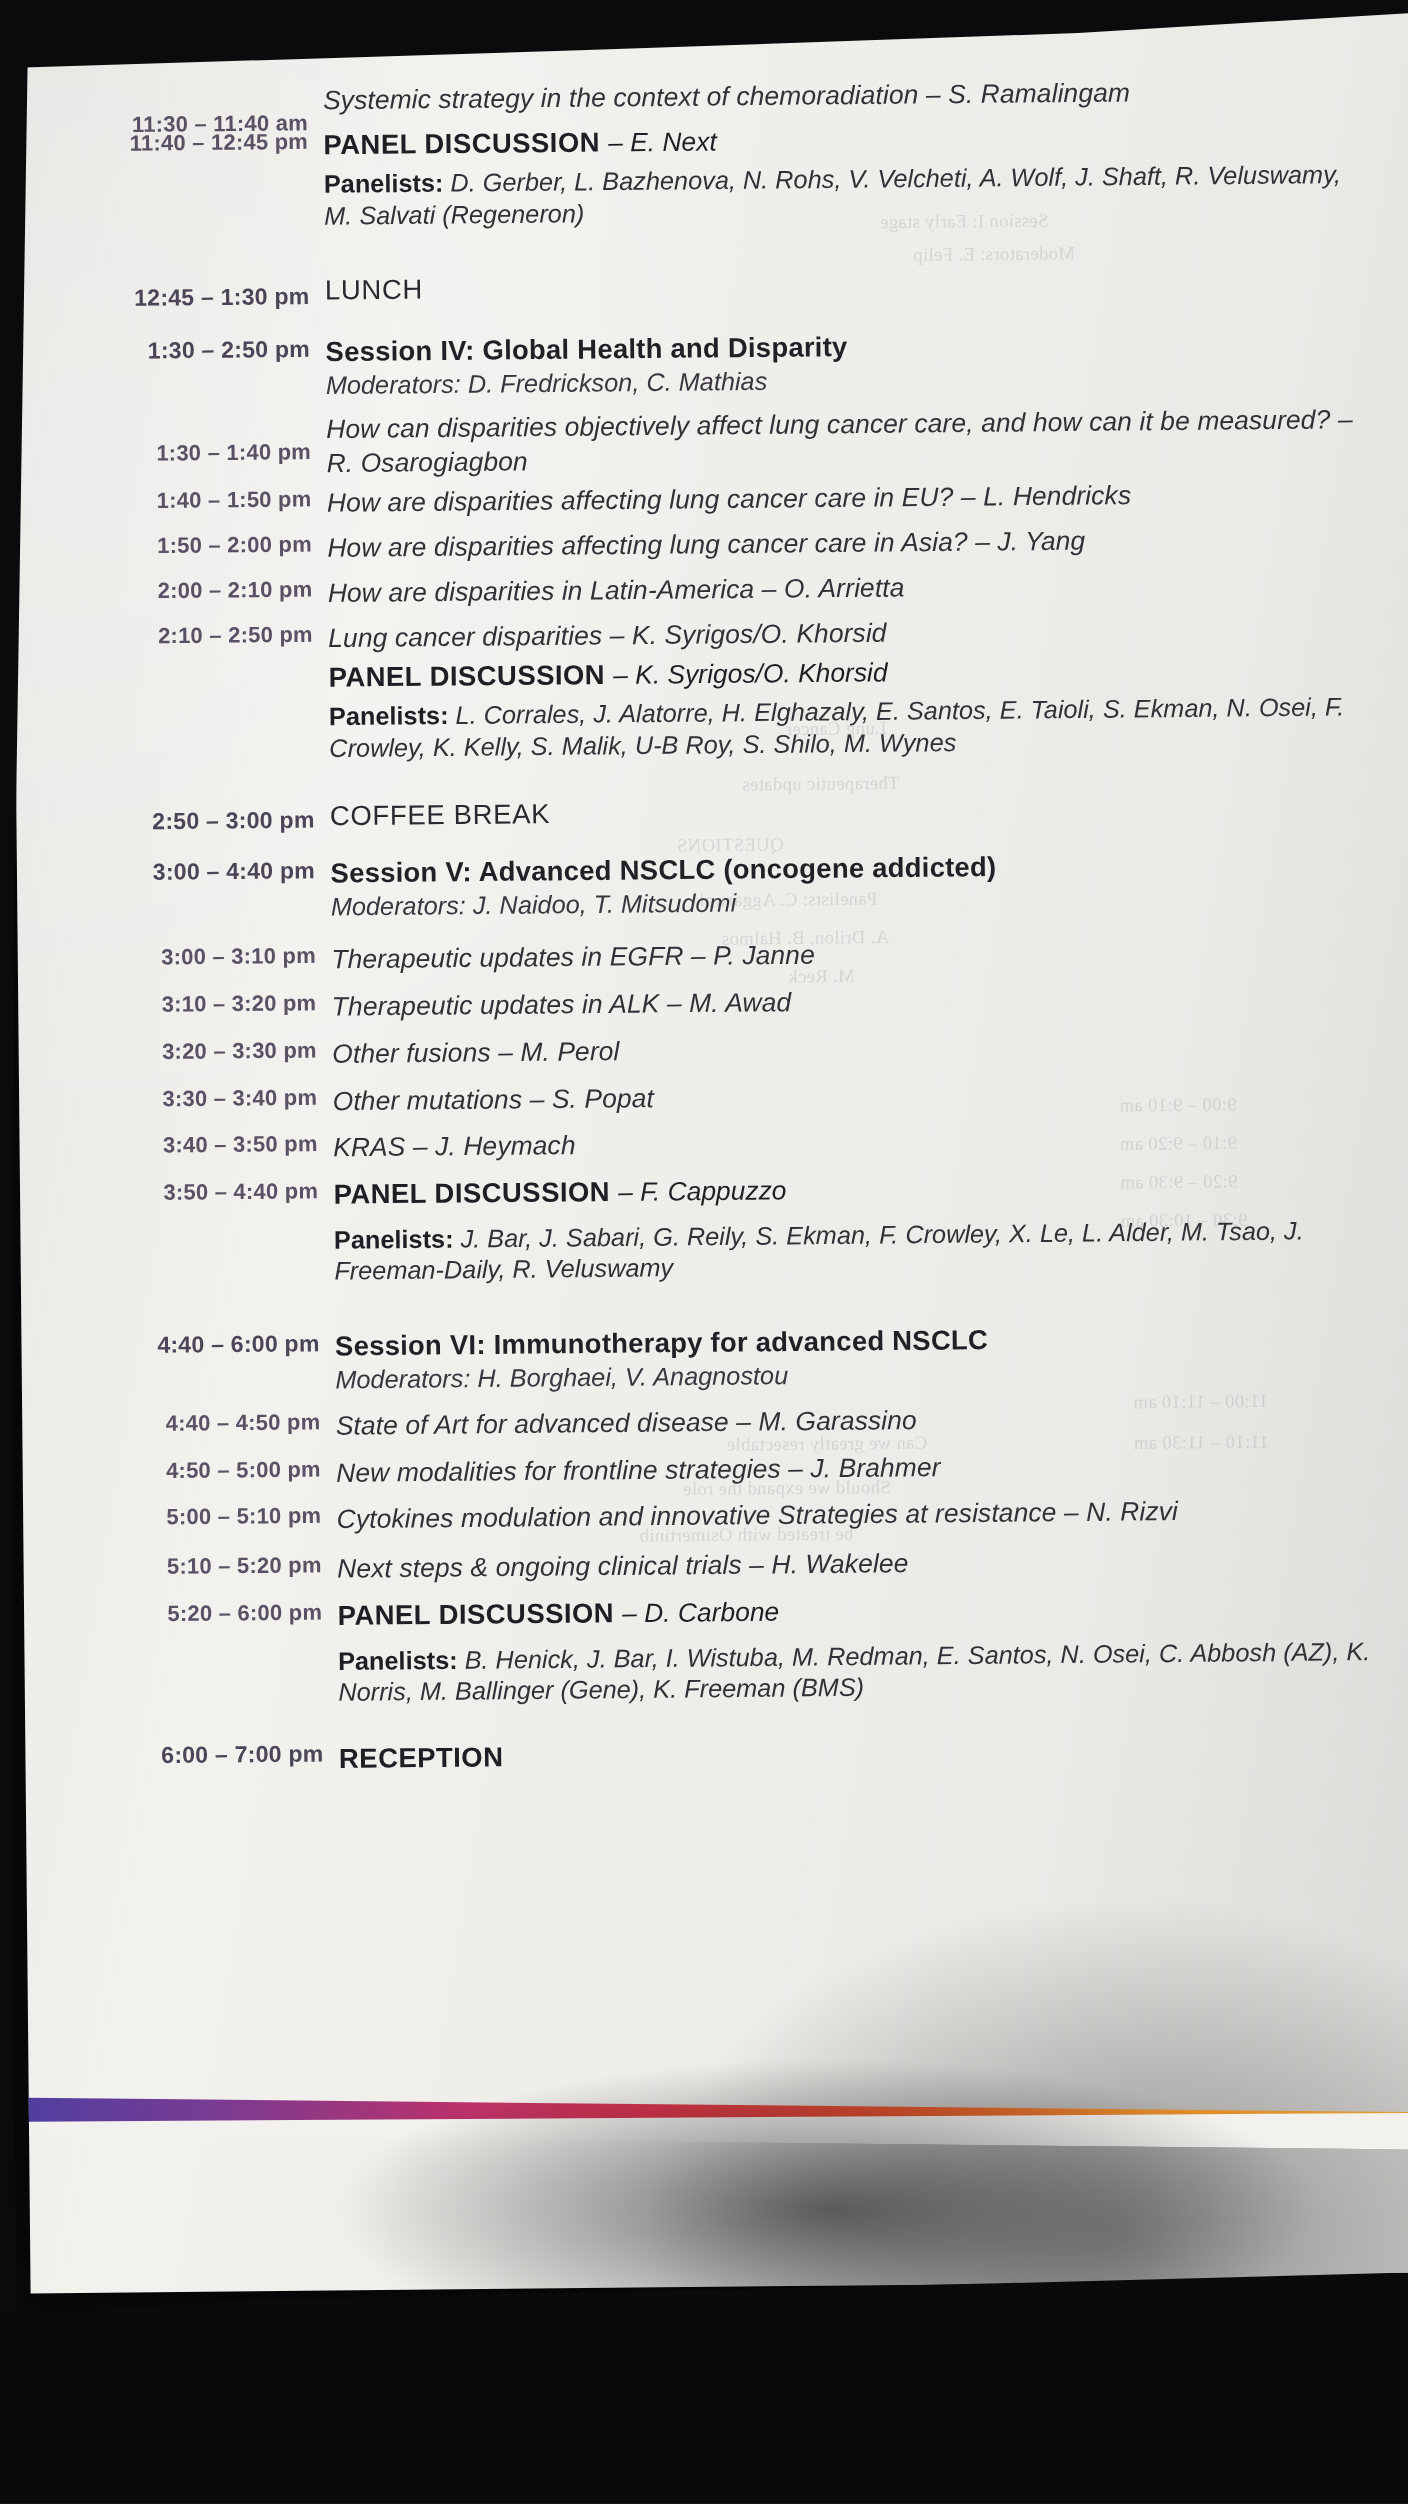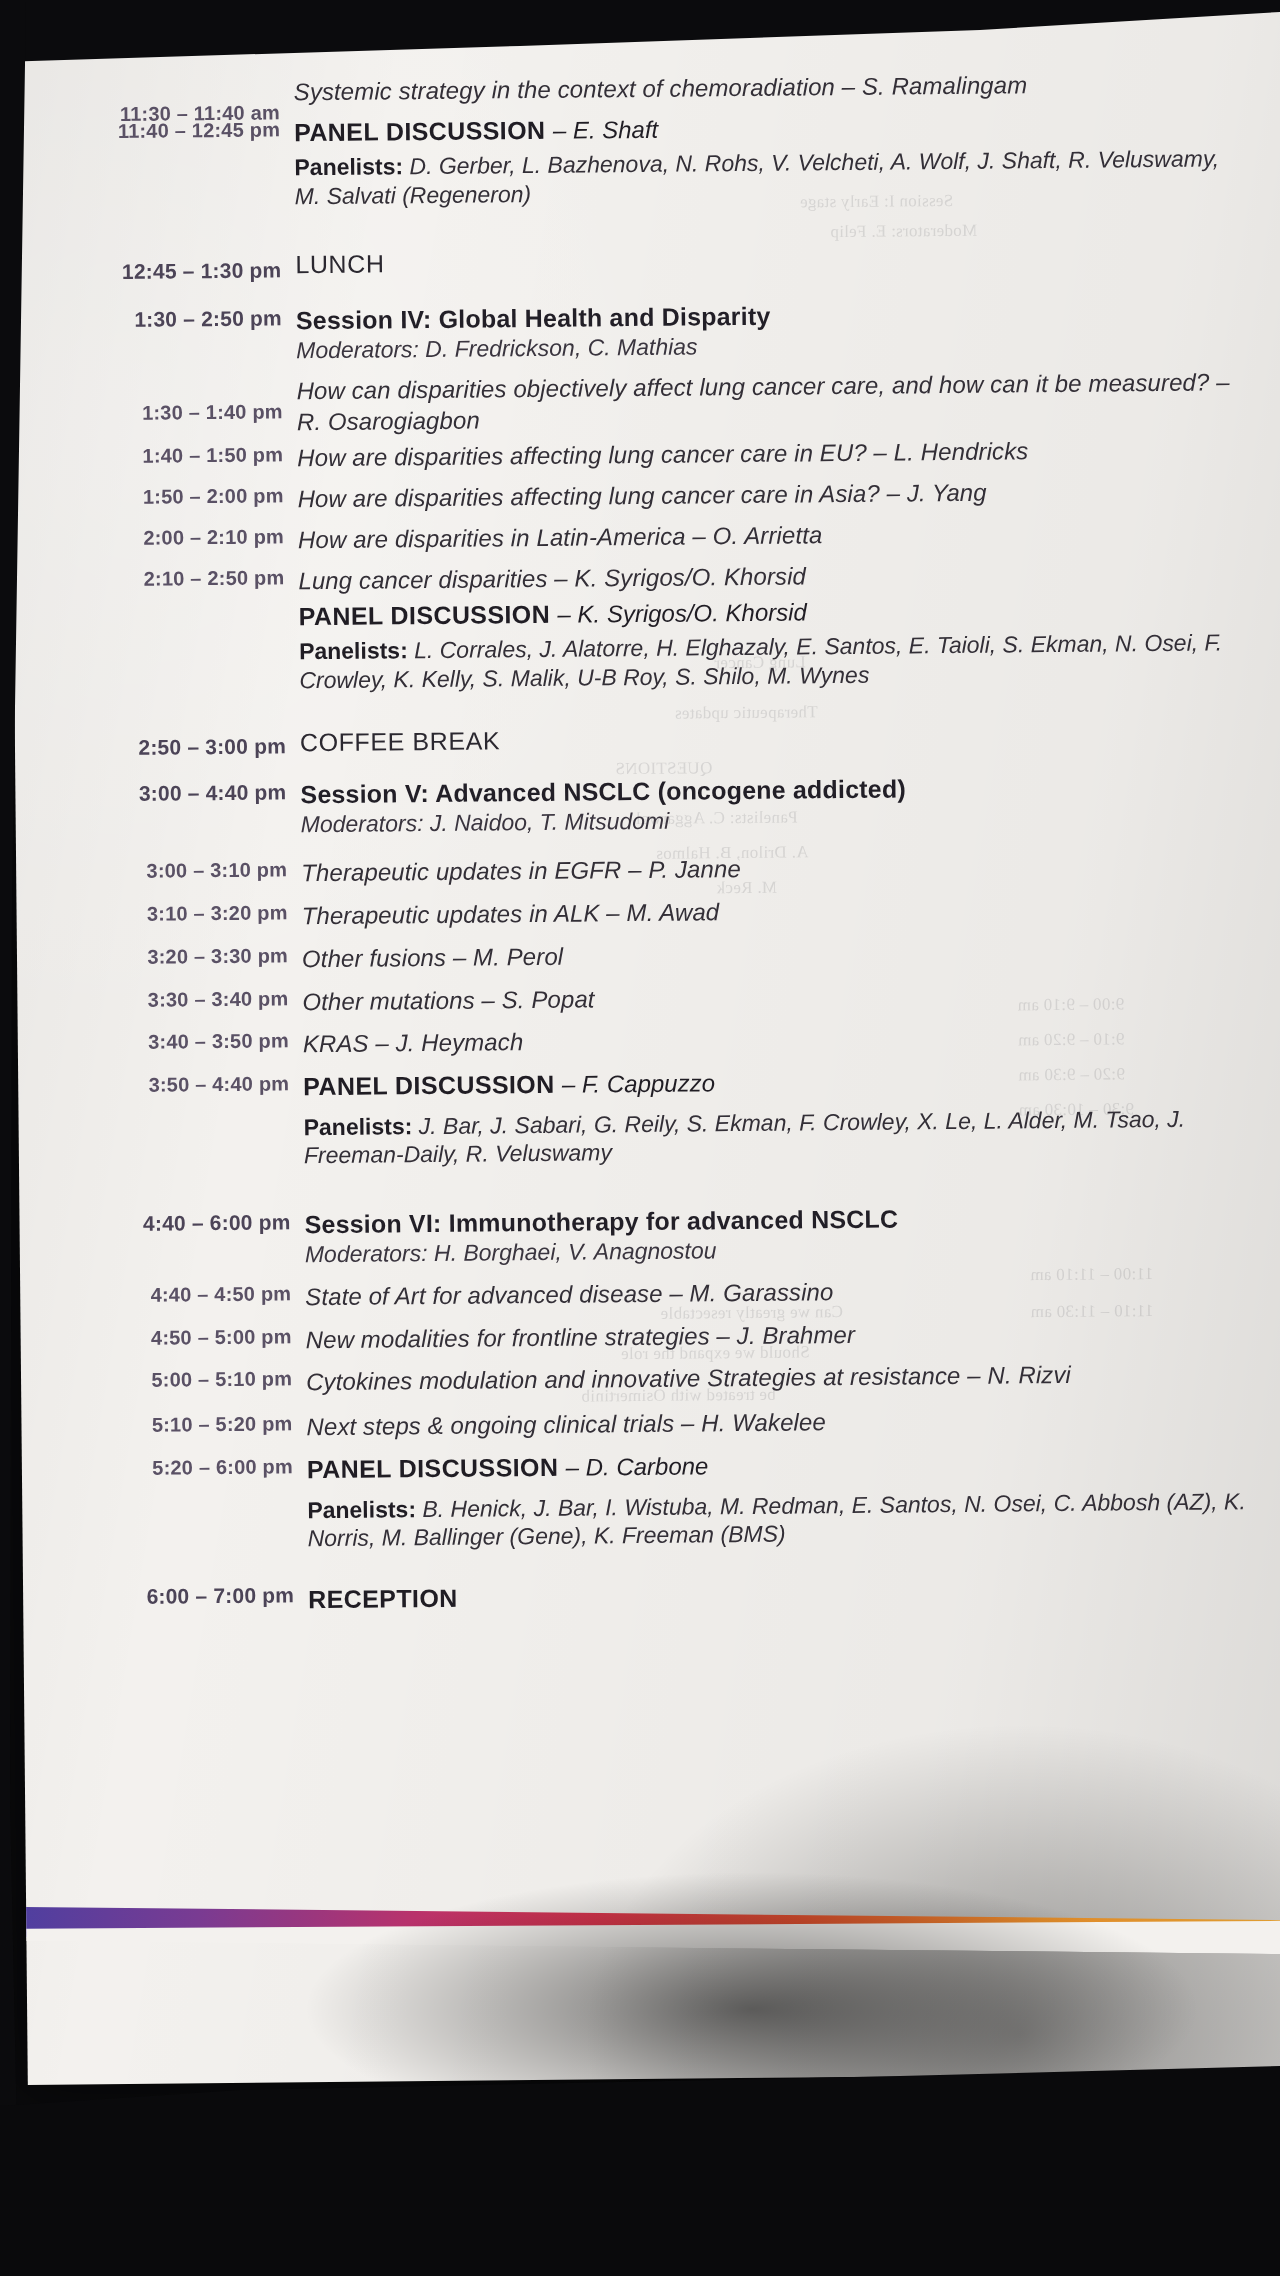--- a/index.html
+++ b/index.html
@@ -242,21 +242,21 @@
       <div class="body">
         <div class="t-plain" style="margin-top:-24px;">Systemic strategy in the context of chemoradiation – S. Ramalingam</div>
       </div>
     </div>
 
     <div class="row" style="margin-top:-6px;">
       <div class="time small">11:40 – 12:45 pm</div>
       <div class="body">
         <div class="t-caps">
           <span>PANEL DISCUSSION</span>
-          <span class="who">– E. Shaft</span>
+          <span class="who">– E. Next</span>
         </div>
         <div class="t-panelists">
           <b>Panelists:</b>
           <span>D. Gerber, L. Bazhenova, N. Rohs, V. Velcheti, A. Wolf, J. Shaft, R. Veluswamy, M. Salvati (Regeneron)</span>
         </div>
       </div>
     </div>
 
     <div class="row" style="margin-top:48px;">
       <div class="time">12:45 – 1:30 pm</div>

